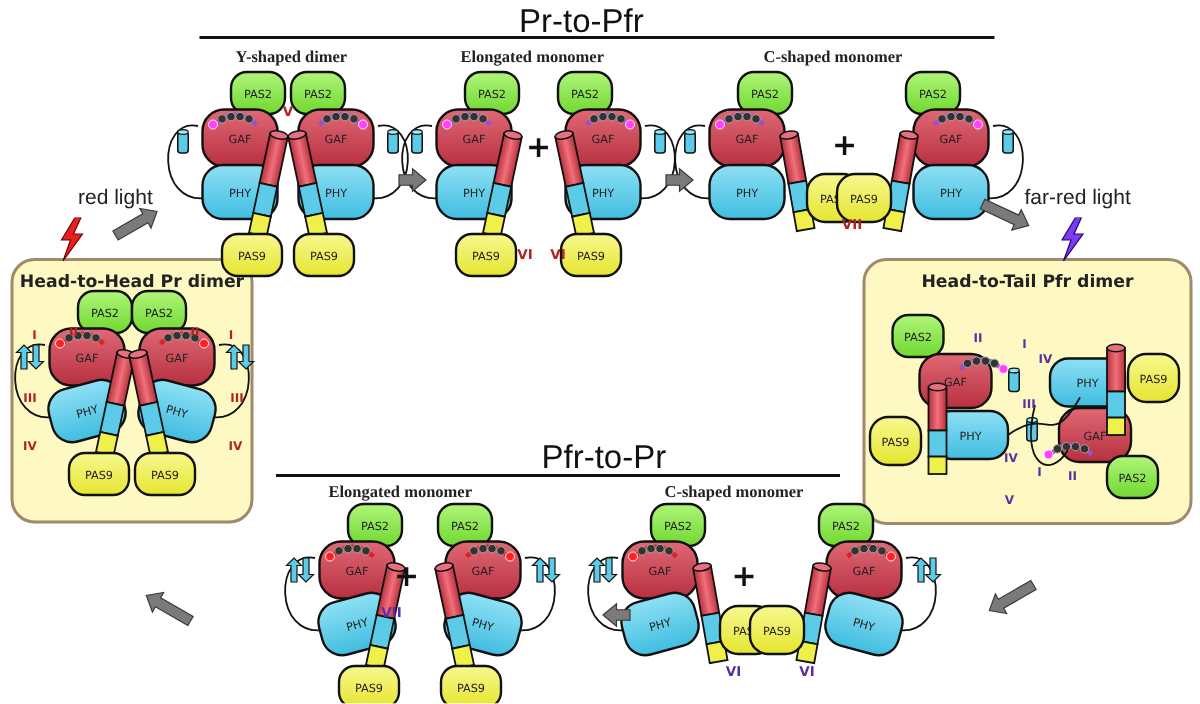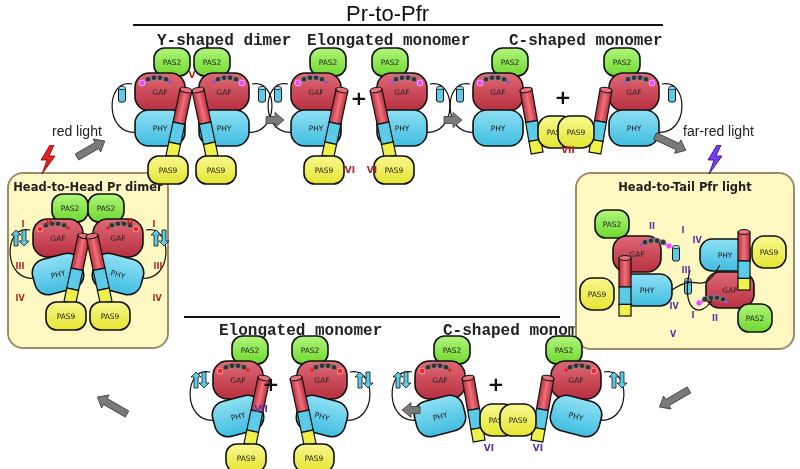--- a/index.html
+++ b/index.html
@@ -1,50 +1,51 @@
 <!DOCTYPE html>
 <html><head>
 <meta charset="utf-8">
 <style>
   html, body { margin:0; padding:0; background:#ffffff; }
   body { width:800px; height:469px; position:relative; overflow:hidden; font-family:"Liberation Sans", sans-serif; }
   #stage { position:absolute; left:0; top:0; width:800px; height:469px;padding-left:23px; }
   .title { position:absolute; font-family:"Liberation Sans", sans-serif; font-size:22px; color:#111; }
-  .subtitle { position:absolute; font-family:Liberation Mono, monospace; font-weight:bold; font-size:16px; color:#222; white-space:nowrap; }
+  .subtitle { position:absolute; font-family:Liberation Serif, serif; font-weight:bold; font-size:11px; color:#222; white-space:nowrap; }
   .rule { position:absolute; height:2px; background:#111; }
   .light { position:absolute; font-size:14px; color:#222; font-family:"Liberation Sans", sans-serif; }
   .panel { position:absolute; background:#fef9c3; border:2px solid #a08a6a; border-radius:16px; }
   .panel-title { position:absolute; left:0; right:0; top:6px; text-align:center; font-family:"DejaVu Sans", sans-serif; font-weight:bold; font-size:11.5px; color:#222; }
   svg text { font-family:"DejaVu Sans", sans-serif; }
 </style>
 </head>
 <body>
 
 <div id="stage">
 
   <div class="title" style="left:346px; top:1px;">Pr-to-Pfr</div>
   <div class="rule" style="left:133px; top:24px; width:530px;"></div>
 
   <div class="subtitle" style="left:157px; top:32px;">Y-shaped dimer</div>
   <div class="subtitle" style="left:307px; top:32px;">Elongated monomer</div>
   <div class="subtitle" style="left:509px; top:32px;">C-shaped monomer</div>
 
+  <div class="title" style="left:361px; top:292px;">Pfr-to-Pr</div>
   <div class="rule" style="left:184px; top:316px; width:376px;"></div>
 
   <div class="subtitle" style="left:219px; top:322px;">Elongated monomer</div>
   <div class="subtitle" style="left:443px; top:322px;">C-shaped monomer</div>
 
   <div class="light" style="left:24px; top:123px;margin-left:28px;">red light</div>
   <div class="light" style="left:683px; top:123px;">far-red light</div>
 
   <div class="panel" style="left:7px; top:172px; width:158px; height:173px;">
     <div class="panel-title">Head-to-Head Pr dimer</div>
   </div>
   <div class="panel" style="left:575px; top:172px; width:216px; height:174px;">
-    <div class="panel-title">Head-to-Tail Pfr light</div>
+    <div class="panel-title">Head-to-Tail Pfr dimer</div>
   </div>
 
   <svg id="art" width="800" height="469" style="position:absolute; left:0; top:0;">
     <defs>
       <linearGradient id="gGaf" x1="0" y1="0" x2="0" y2="1">
         <stop offset="0" stop-color="#e06874"></stop>
           <stop offset="1" stop-color="#b73040"></stop>
       </linearGradient>
       <linearGradient id="gPas2" x1="0" y1="0" x2="0" y2="1">
         <stop offset="0" stop-color="#b0f57a"></stop>

